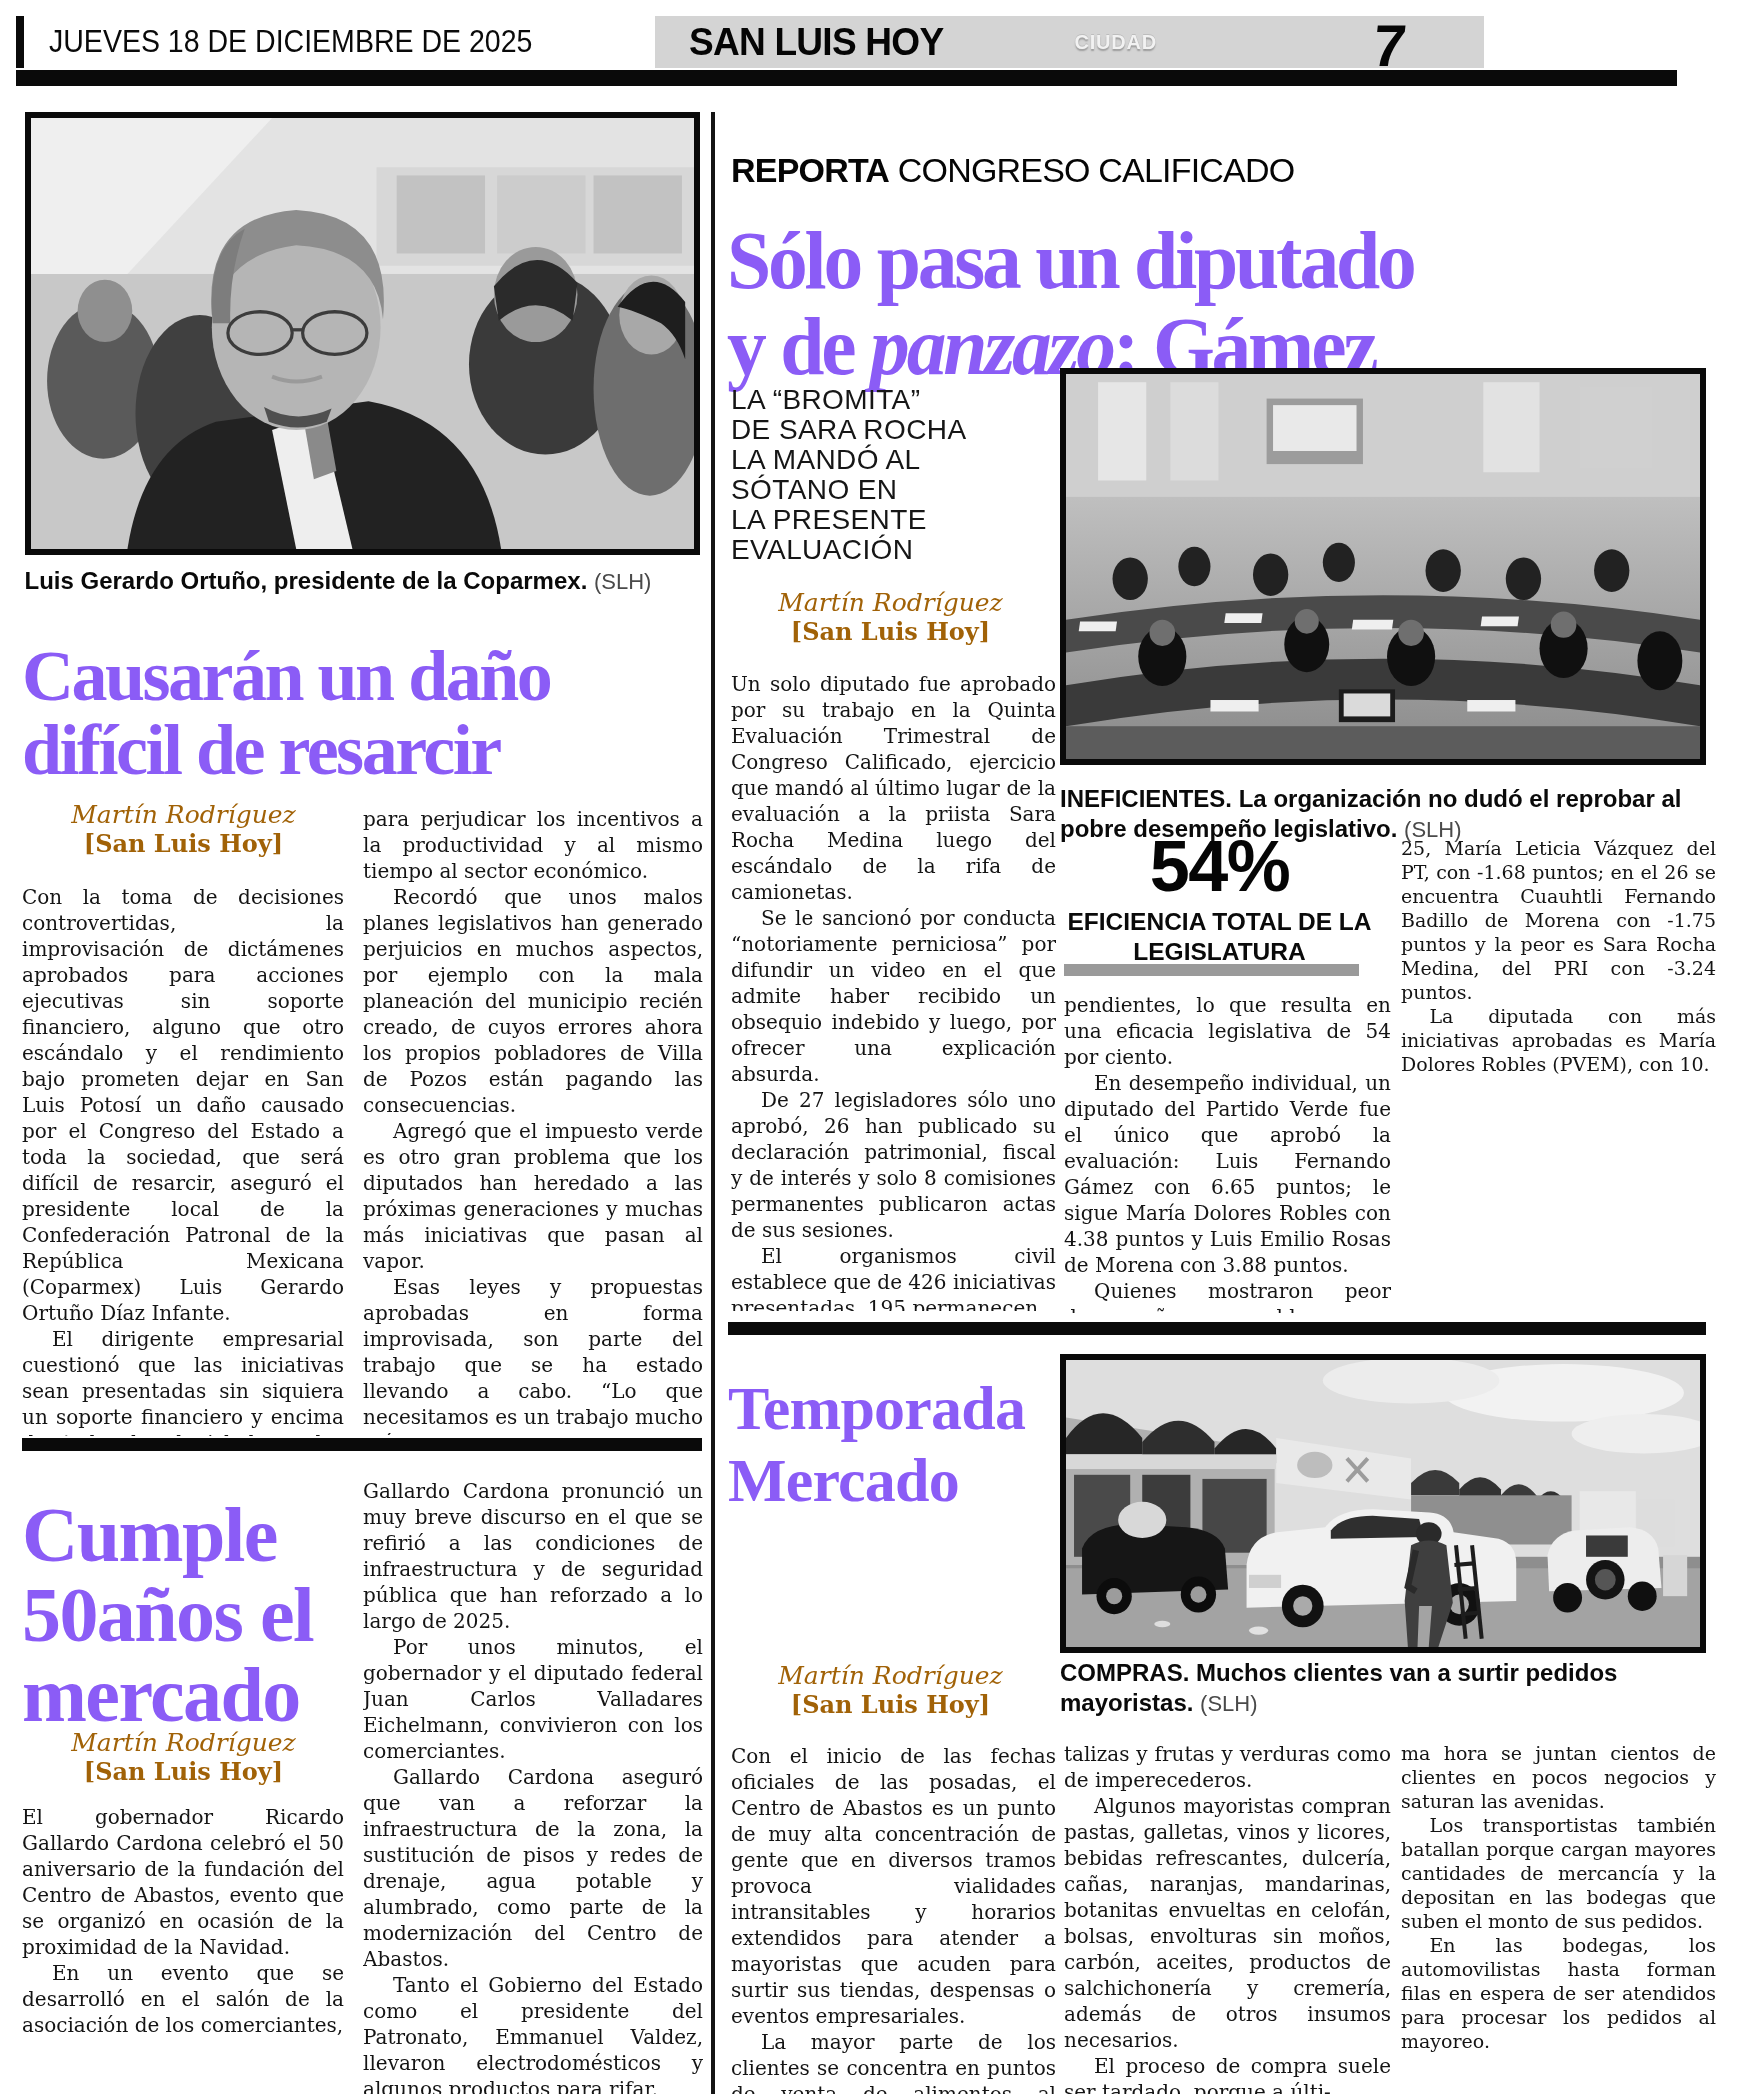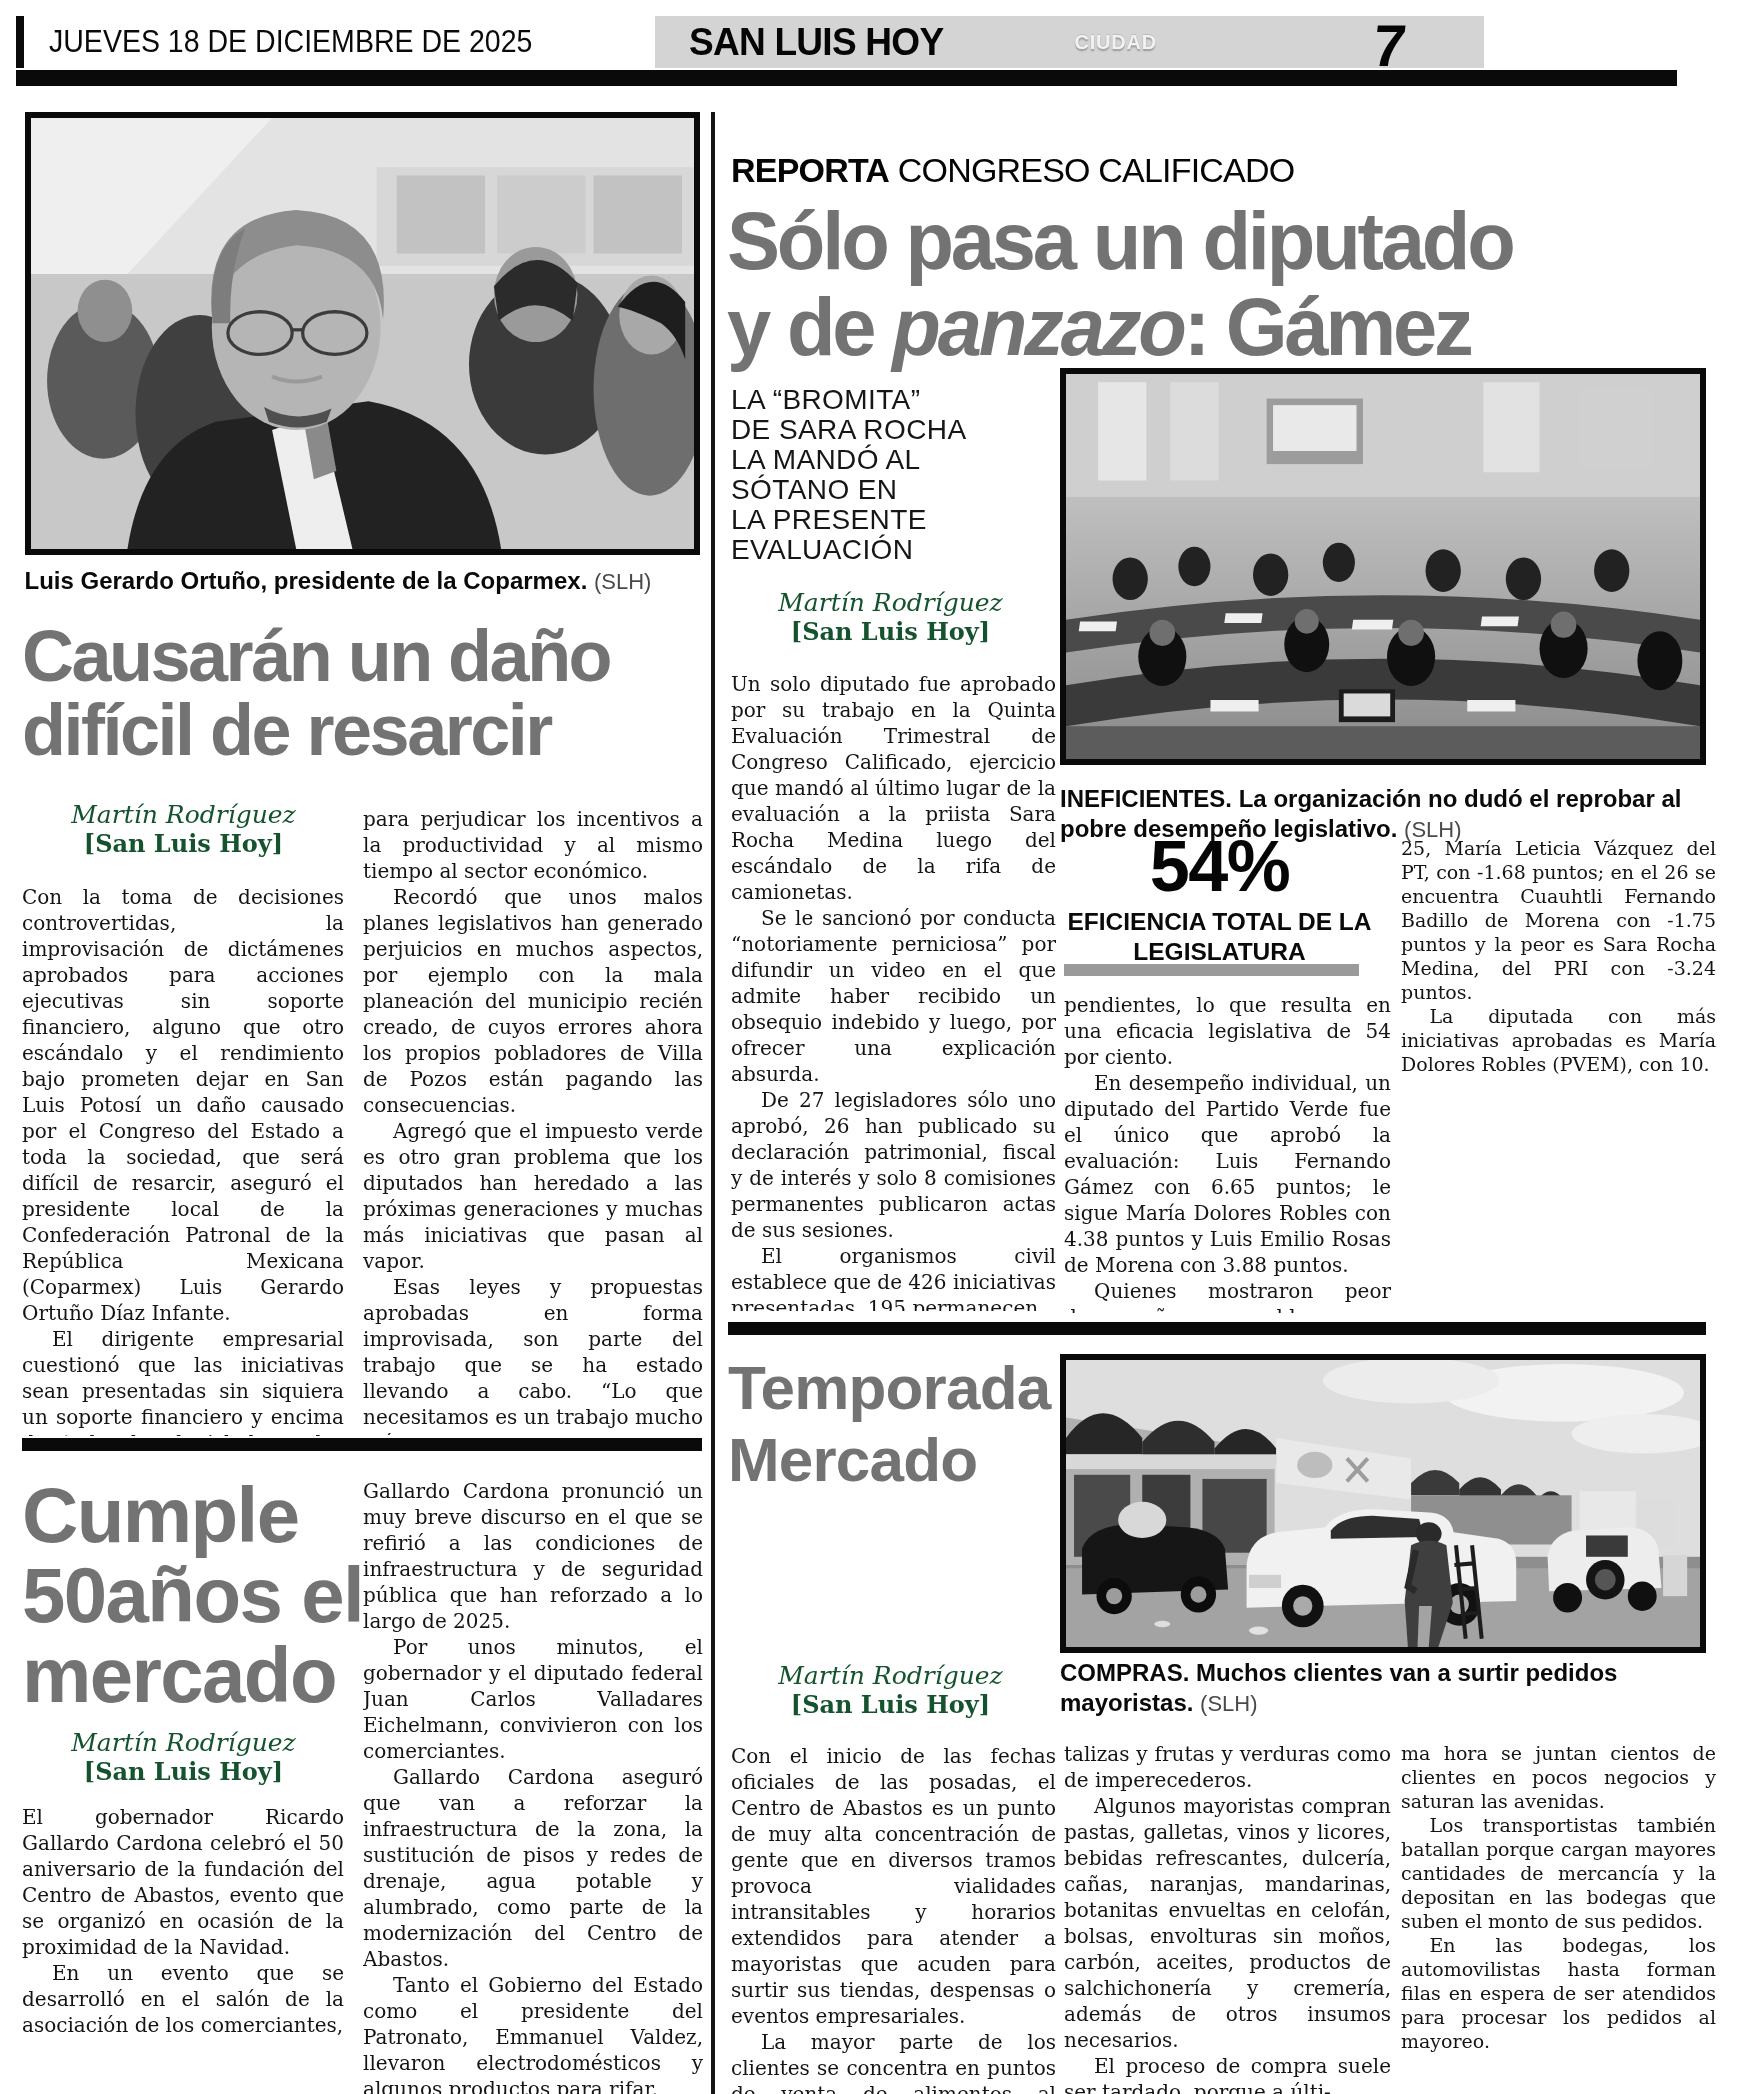--- a/index.html
+++ b/index.html
@@ -12,35 +12,35 @@
   .grayband{background:#d4d4d4;display:flex;align-items:center;}
   .masthead{font-family:"Liberation Sans",sans-serif;font-weight:bold;font-size:39px;
             letter-spacing:-0.8px;color:#050505;transform:scaleX(.95);transform-origin:0 50%;}
   .sectionlbl{font-family:"Liberation Sans",sans-serif;font-weight:bold;font-size:20px;
               color:#f2f2f2;text-shadow:0 1.6px 1.6px #9a9a9a, 0 -0.8px 0 #bdbdbd;letter-spacing:0.8px;}
   .pagenum{font-family:"Liberation Sans",sans-serif;font-weight:bold;font-size:59px;color:#050505;
            transform:skewX(-6deg);}
   .blackbar{background:#0a0a0a;}
   .grayrule{background:#9a9a9a;}
   
-  .h-black{font-family:Liberation Sans, sans-serif;font-weight:bold;color:#737373;}
+  .h-black{font-family:Liberation Serif, serif;font-weight:bold;color:#8b5cf6;margin-top:20px;}
   .h1line{font-size:72px;line-height:74px;letter-spacing:-2.5px;white-space:nowrap;}
   .h2line{font-size:82px;line-height:86px;letter-spacing:-3.3px;white-space:nowrap;transform:scaleX(.97);transform-origin:0 0;}
   .h3line{font-size:78px;line-height:80px;letter-spacing:-1.6px;white-space:nowrap;}
   .h4line{font-size:62px;line-height:72px;letter-spacing:-0.8px;white-space:nowrap;}
   .kicker{font-family:"Liberation Sans",sans-serif;font-size:34px;letter-spacing:-0.8px;color:#050505;white-space:nowrap;}
   .kicker b{font-weight:bold;}
   .deck{font-family:"Liberation Sans",sans-serif;font-size:28px;line-height:30px;color:#161616;
         white-space:pre-line;letter-spacing:0.4px;}
   
   .body-col{font-size:20px;line-height:26px;text-align:justify;overflow:hidden;color:#141414;}
   .body-col p{margin:0;}
   .body-col p + p{text-indent:1.5em;}
   .tight{font-size:19px;line-height:24px;}
-  .byline{text-align:center;color:#14532d;}
+  .byline{text-align:center;color:#a16207;}
   .byline .name{display:block;font-style:italic;font-size:25px;line-height:29.5px;}
   .byline .outlet{display:block;font-weight:bold;font-size:24px;line-height:28px;}
   
   .caption{font-family:"Liberation Sans",sans-serif;font-size:24px;line-height:29.5px;color:#0a0a0a;}
   .cap-bold{font-weight:bold;}
   .cap-text{font-weight:bold;}
   .cap-credit{font-weight:normal;color:#4a4a4a;font-size:22px;}
   
   .statval{font-family:"Liberation Sans",sans-serif;font-weight:bold;font-size:72px;letter-spacing:-1.6px;
            text-align:center;color:#050505;}

